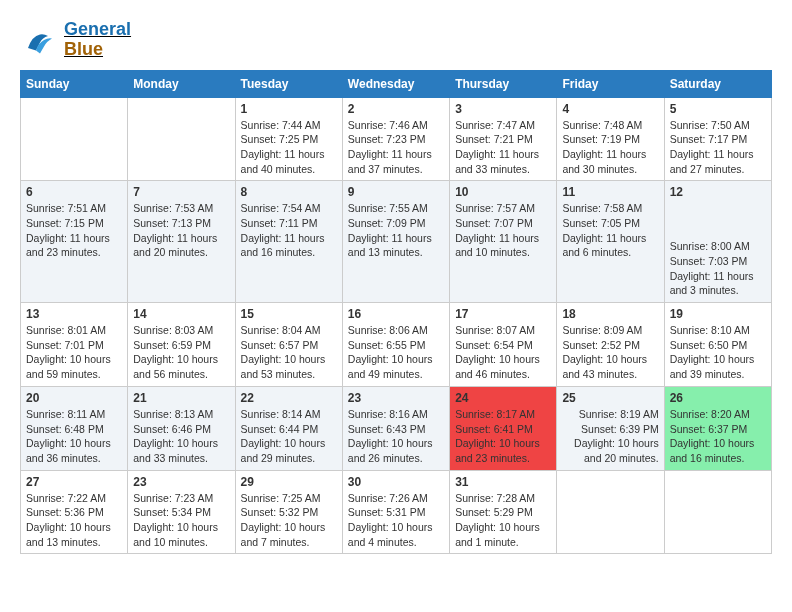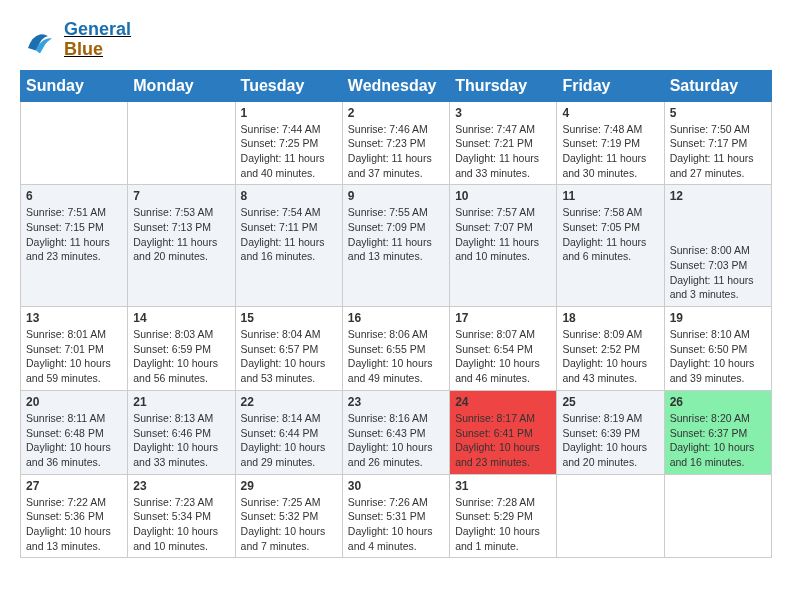--- a/index.html
+++ b/index.html
@@ -50,21 +50,21 @@
     .calendar {
       width: 100%;
       border-collapse: collapse;
       font-size: 11px;
     }
     .calendar th {
       background: #2a7bbf;
       color: #fff;
       padding: 6px 5px;
       text-align: left;
-      font-size: 16px;
+      font-size: 12px;
       font-weight: bold;
       border: 1px solid #2a7bbf;
     }
     .calendar td {
       border: 1px solid #ccc;
       vertical-align: top;
       padding: 4px 5px;
       width: calc(100% / 7);
       min-height: 70px;
       background: #fff;
@@ -269,21 +269,21 @@
 Daylight: 10 hours and 26 minutes.</div>
         </td>
         <td style="background: #ef4444;">
           <span class="day-num">24</span>
           <div class="day-info" style="white-space: pre-line;">Sunrise: 8:17 AM
 Sunset: 6:41 PM
 Daylight: 10 hours and 23 minutes.</div>
         </td>
         <td style="background: rgb(240, 244, 248);">
           <span class="day-num">25</span>
-          <div class="day-info" style="white-space: pre-line;">Sunrise: 8:19 AM
+          <div class="day-info" style="white-space: pre-line; text-align: right;">Sunrise: 8:19 AM
 Sunset: 6:39 PM
 Daylight: 10 hours and 20 minutes.</div>
         </td>
         <td style="background: #86efac; margin-left: 44px;">
           <span class="day-num">26</span>
           <div class="day-info" style="white-space: pre-line;">Sunrise: 8:20 AM
 Sunset: 6:37 PM
 Daylight: 10 hours and 16 minutes.</div>
         </td>
       </tr>

